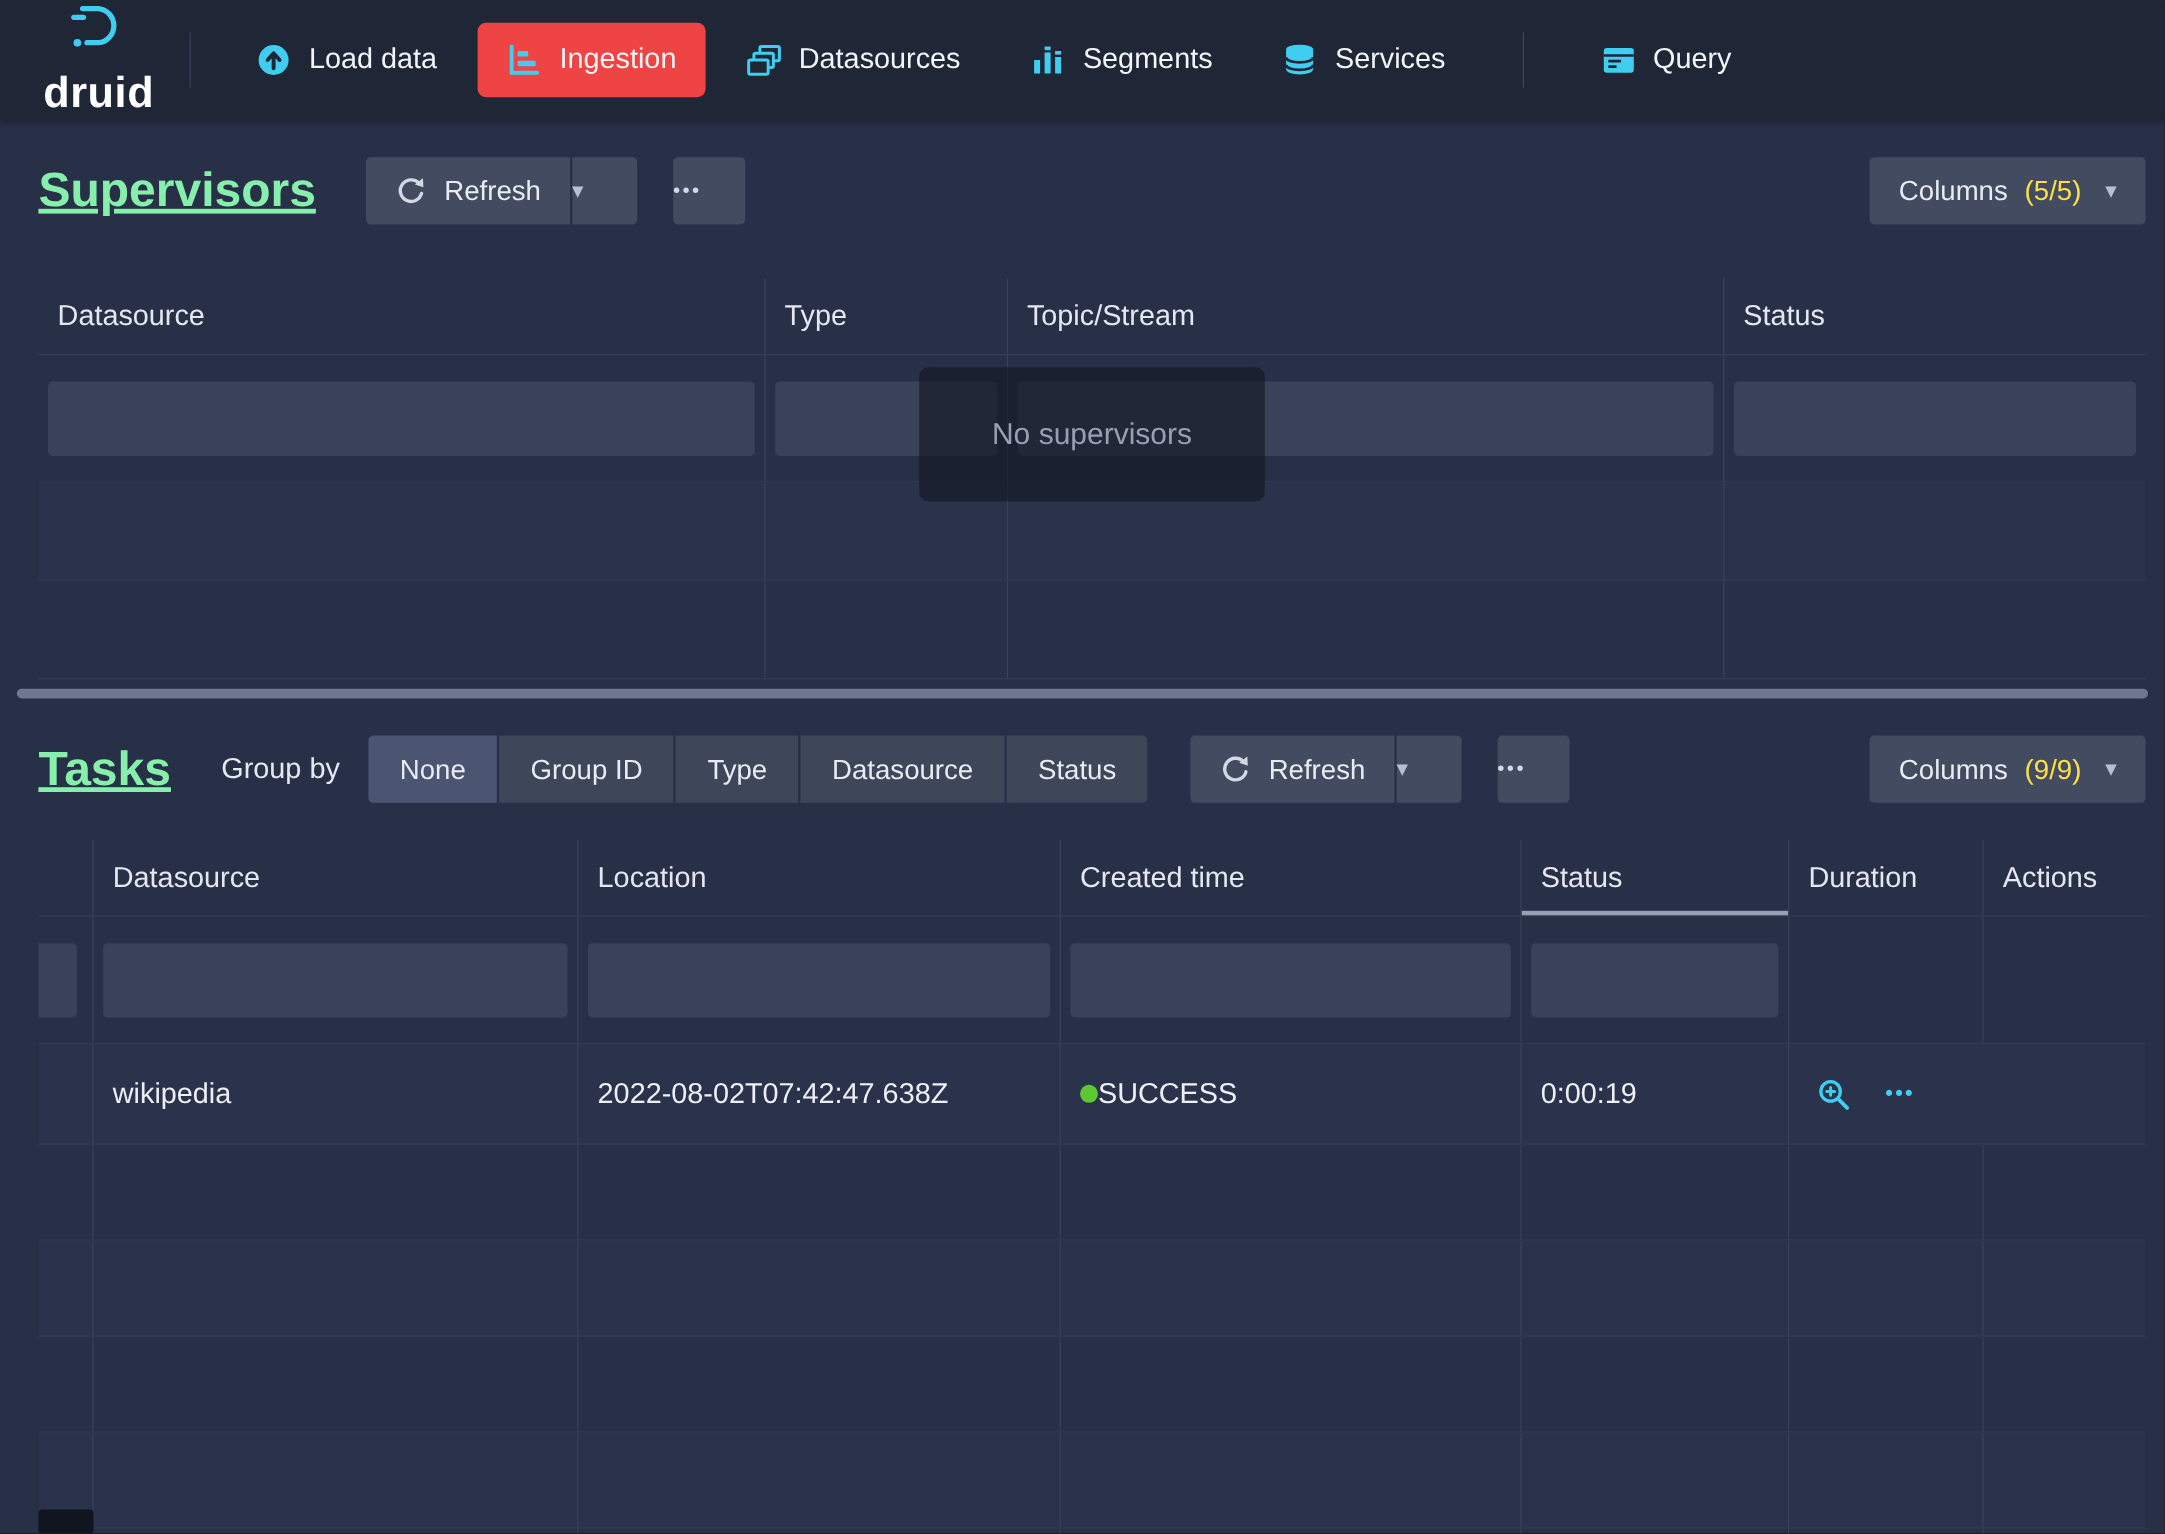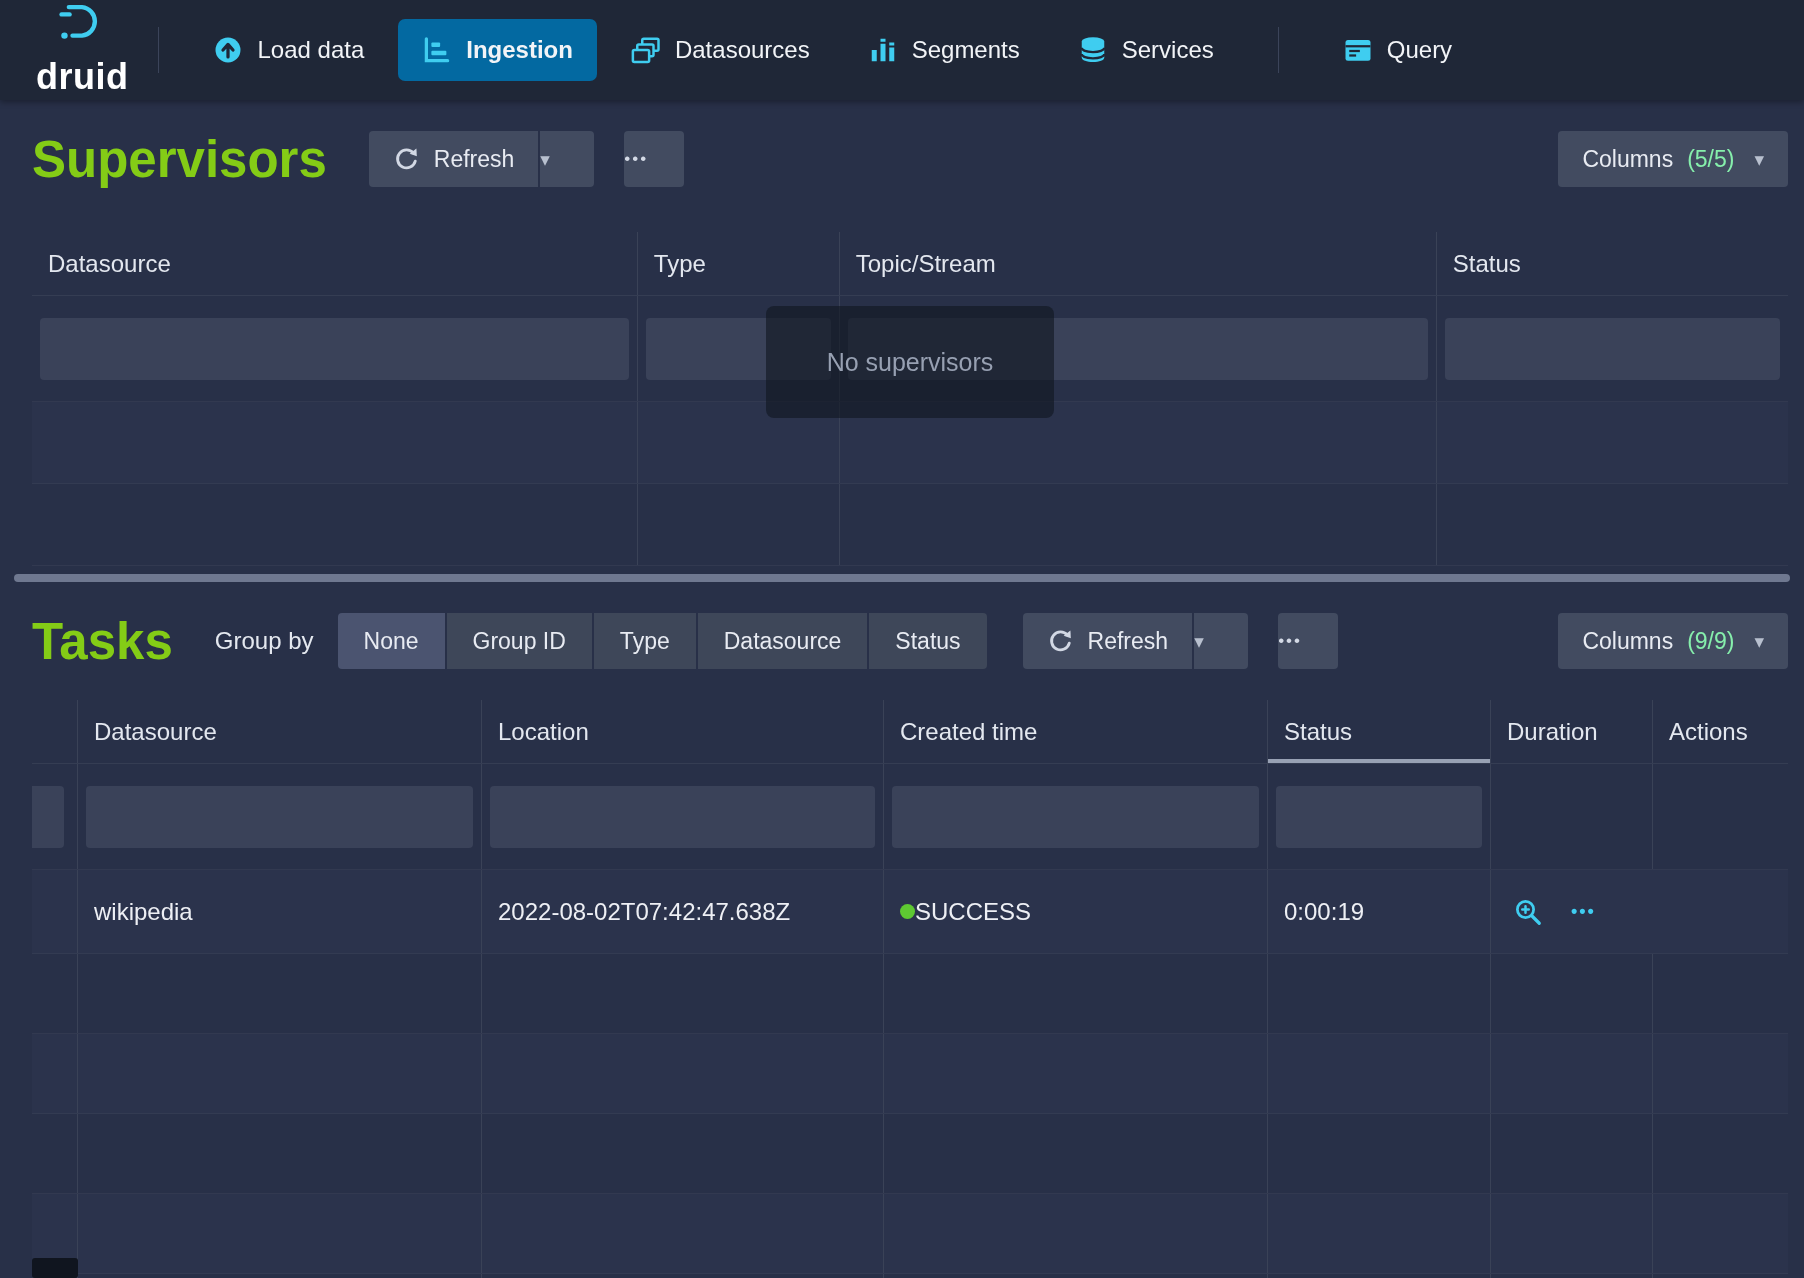--- a/index.html
+++ b/index.html
@@ -22,46 +22,46 @@
   }
   .brand { display:flex; align-items:center; gap:16px; cursor:pointer;flex-direction:column; }
   .brand-text { font-size:36px; font-weight:600; letter-spacing:.5px; color:#ffffff; }
   .vdiv { width:1px; height:46px; background:#3b445a; margin:0 30px; }
   .nav-items { display:flex; align-items:center; gap:10px; flex:1; }
   .nav-item {
     display:flex; align-items:center; gap:14px;
     padding:16px 24px; border-radius:7px;
     font-size:24px; color:#f2f4f7; cursor:pointer; white-space:nowrap;
   }
-  .nav-item.active { background:#0369a1;font-weight:bold; }
+  .nav-item.active { background:#ef4444; }
   .nav-icon { width:30px; height:30px; flex:none; display:block; }
   
   .section-head {
     display:flex; align-items:center;
     padding:0 16px 0 32px;
     height:66px;
   }
   .sup-head { margin-top:26px; }
   .tasks-head { margin-top:26px; }
-  .page-title { font-size:51px; font-weight:700; color:#84cc16; }
+  .page-title { font-size:40px; font-weight:700; color:#86efac;text-decoration:underline; }
   .spacer { flex:1; }
   
   .btn {
     display:inline-flex; align-items:center; justify-content:space-between; gap:14px;
     background:#424b60; border:none; cursor:pointer;
     color:#e8ebf2; font-size:23px; font-family:inherit;
     height:56px; padding:0 24px; border-radius:4px; white-space:nowrap;
   }
   .btn-group { display:inline-flex; gap:2px; }
   .btn-group .btn:first-child { border-radius:4px 0 0 4px; }
   .btn-group .btn:last-child { border-radius:0 4px 4px 0; }
   .btn-caret { width:54px; padding:0; }
   .caret { font-size:19px; color:#b8c0cf; line-height:1; }
   .btn-more { width:60px; padding:0; margin-left:30px; letter-spacing:2px; font-size:17px; color:#d3d9e5; }
-  .columns-btn .muted { color:#86efac; }
+  .columns-btn .muted { color:#fde047; }
   .columns-btn .caret { margin-left:6px; }
   .sup-head .btn-group { margin-left:42px; }
   .group-label { font-size:24px; color:#e4e8ef; margin-left:42px; }
   .seg { display:inline-flex; gap:2px; margin-left:24px; }
   .seg .btn { border-radius:0; padding:0 26px; background:#3e4759; }
   .seg .btn:first-child { border-radius:4px 0 0 4px; }
   .seg .btn:last-child { border-radius:0 4px 4px 0; }
   .seg .btn.selected { background:#4b5470; }
   .tasks-head .btn-group { margin-left:36px; }
   

